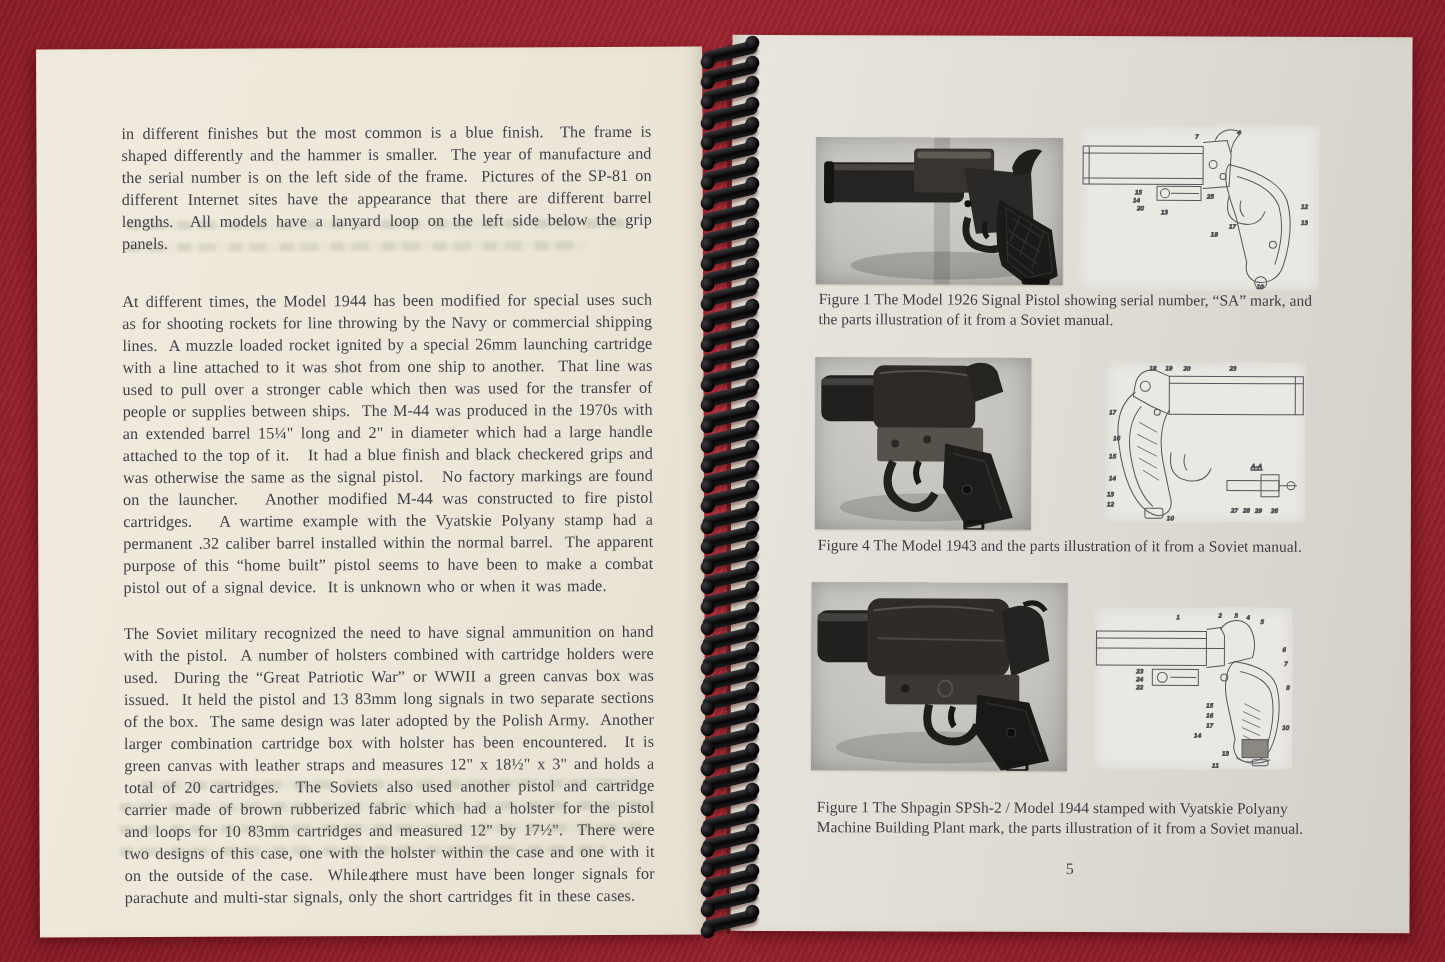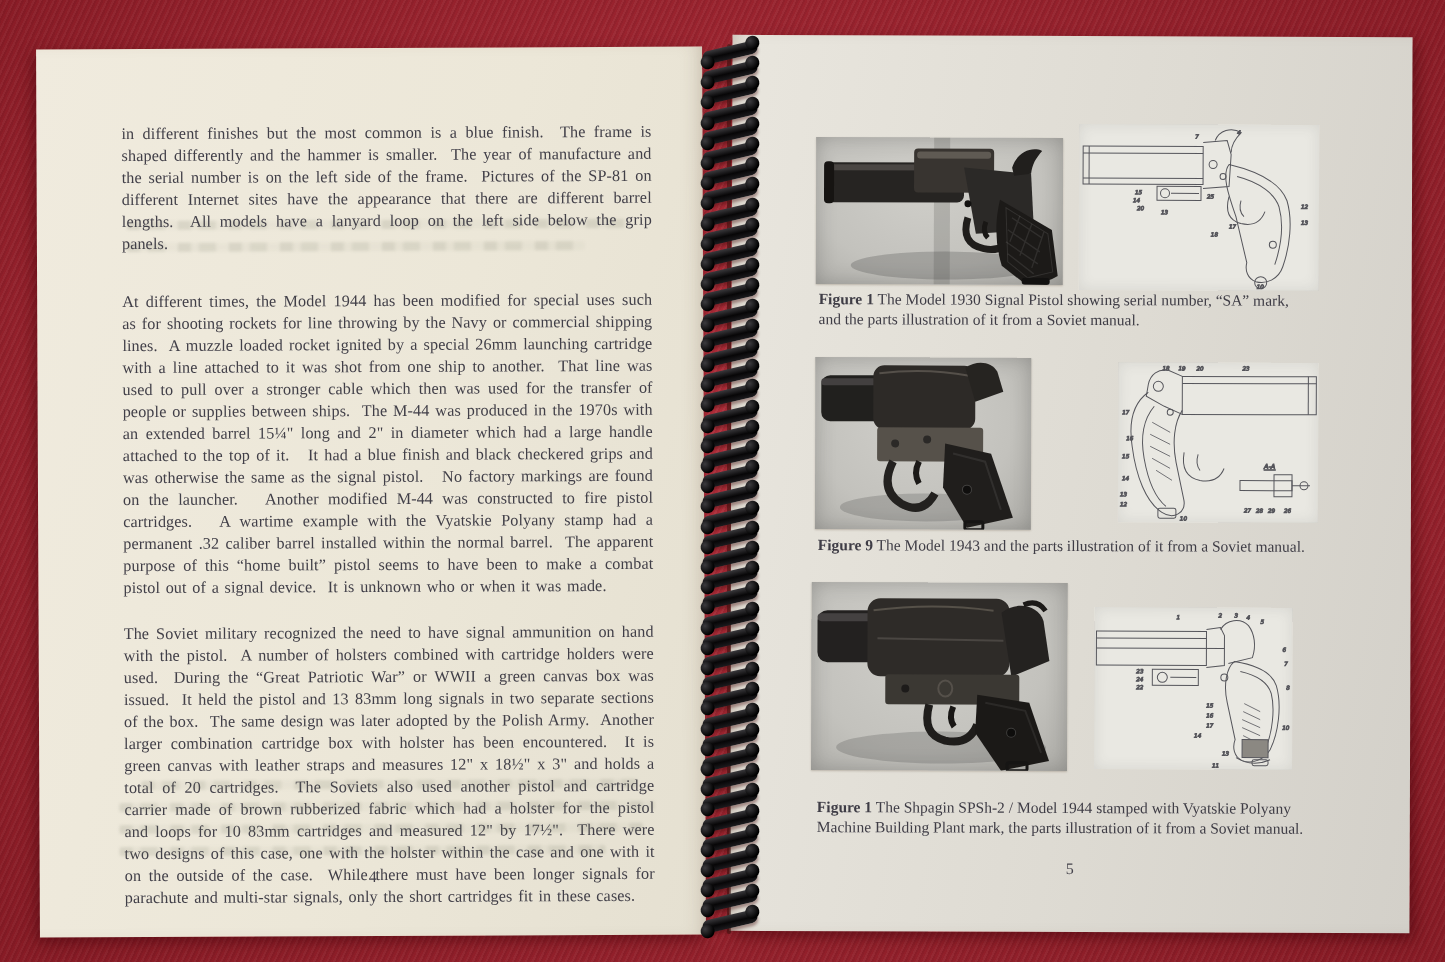--- a/index.html
+++ b/index.html
@@ -72,21 +72,21 @@
     box-shadow:inset 0 0 20px rgba(40,40,40,0.25), 0 1px 2px rgba(80,60,40,0.25);
   }
   .diagram{
     position:absolute;background:#e9e8e2;
     box-shadow:inset 0 0 14px rgba(70,70,70,0.12);
   }
   .caption{
     position:absolute;width:494px;font-size:15.5px;line-height:20px;
     color:#3f3d46;text-align:left;
   }
-  .caption b{font-weight:bold;}
+  .caption b{font-weight:normal;}
   svg{display:block;}
   .pn{font-family:"DejaVu Sans",sans-serif;font-size:5.6px;fill:#53535a;font-style:italic;}
   .inset-label{font-family:"DejaVu Sans",sans-serif;font-size:6.5px;fill:#4c4c52;font-style:italic;text-decoration:underline;}
 </style>
 </head>
 <body>
 
 <div style="position:absolute;inset:0;"></div>
 
 <div class="page page-left">
@@ -162,21 +162,21 @@
       <text class="pn" x="128" y="74">25</text>
       <text class="pn" x="150" y="104">17</text>
       <text class="pn" x="132" y="112">18</text>
       <text class="pn" x="222" y="84">12</text>
       <text class="pn" x="222" y="100">13</text>
       <text class="pn" x="178" y="164">10</text>
     </svg>
   </div>
 
   <div class="caption" style="left:87px;top:254px;">
-    <b>Figure 1</b><span> The Model 1930 Signal Pistol showing serial number, “SA” mark, and the parts illustration of it from a Soviet manual.</span>
+    <b>Figure 1</b><span> The Model 1926 Signal Pistol showing serial number, “SA” mark, and the parts illustration of it from a Soviet manual.</span>
   </div>
 
   <div class="photo" style="left:84px;top:322px;width:216px;height:172px;">
     <svg width="216" height="172" viewBox="0 0 216 172">
       <ellipse cx="110" cy="150" rx="85" ry="14" fill="rgba(60,60,58,0.22)"></ellipse>
       <rect x="6" y="18" width="62" height="46" rx="9" fill="#21201e"></rect>
       <rect x="6" y="21" width="62" height="7" rx="3" fill="#434040"></rect>
       <rect x="58" y="8" width="102" height="64" rx="11" fill="#2d2a27"></rect>
       <path d="M64,16 q46,-6 90,2" stroke="#55504a" stroke-width="2" fill="none"></path>
       <path d="M150,10 C162,2 176,4 182,14 L188,34 L160,44 Z" fill="#262421"></path>
@@ -186,21 +186,21 @@
       <path d="M78,104 q-14,28 8,42 q22,12 34,-10" stroke="#23211f" stroke-width="8" fill="none"></path>
       <path d="M104,104 q-6,12 0,22" stroke="#1b1917" stroke-width="6" fill="none"></path>
       <path d="M130,86 L176,96 L198,160 L152,170 L128,130 Z" fill="#201e1c"></path>
       <circle cx="152" cy="132" r="4.5" fill="#0f0e0d"></circle>
       <circle cx="152" cy="132" r="4.5" fill="none" stroke="rgba(255,255,255,0.18)" stroke-width="1"></circle>
       <path d="M138,96 L170,104 L186,152" stroke="rgba(255,255,255,0.08)" stroke-width="2" fill="none"></path>
       <rect x="150" y="164" width="18" height="8" rx="2" fill="none" stroke="#161514" stroke-width="3"></rect>
     </svg>
   </div>
 
-  <div class="diagram" style="left:387px;top:326px;width:200px;height:160px;">
+  <div class="diagram" style="left:374px;top:326px;width:200px;height:160px;">
     <svg width="200" height="160" viewBox="0 0 200 160" stroke="#55555b" stroke-width="1" fill="none">
       <rect x="64" y="14" width="134" height="38"></rect>
       <line x1="64" y1="21" x2="198" y2="21"></line>
       <line x1="190" y1="14" x2="190" y2="52"></line>
       <path d="M64,14 L50,8 C40,6 32,12 30,22 L28,34 L46,44 L64,52"></path>
       <circle cx="40" cy="24" r="5"></circle>
       <path d="M30,30 C16,40 10,58 14,84 C18,114 28,140 44,150 C56,158 68,150 66,138 L58,100 C54,80 56,60 64,48"></path>
       <path d="M36,44 C26,56 22,74 26,96 C30,118 38,136 48,144"></path>
       <path d="M34,60 l18,10 M32,72 l20,10 M32,84 l20,10 M34,96 l18,10 M38,108 l16,10" stroke-width="0.8"></path>
       <path d="M66,90 q-4,24 16,28 q18,3 24,-12"></path>
@@ -224,21 +224,21 @@
       <text class="pn" x="2" y="144">12</text>
       <text class="pn" x="62" y="158">10</text>
       <text class="pn" x="126" y="150">27</text>
       <text class="pn" x="138" y="150">28</text>
       <text class="pn" x="150" y="150">29</text>
       <text class="pn" x="166" y="150">26</text>
     </svg>
   </div>
 
   <div class="caption" style="left:87px;top:500px;">
-    <b>Figure 9</b><span> The Model 1943 and the parts illustration of it from a Soviet manual.</span>
+    <b>Figure 4</b><span> The Model 1943 and the parts illustration of it from a Soviet manual.</span>
   </div>
 
   <div class="photo" style="left:81px;top:547px;width:256px;height:188px;">
     <svg width="256" height="188" viewBox="0 0 256 188">
       <ellipse cx="130" cy="165" rx="105" ry="16" fill="rgba(60,60,58,0.22)"></ellipse>
       <rect x="6" y="28" width="60" height="52" rx="10" fill="#232120"></rect>
       <rect x="6" y="31" width="60" height="8" rx="4" fill="#444141"></rect>
       <rect x="56" y="16" width="142" height="78" rx="13" fill="#2e2b28"></rect>
       <path d="M62,28 q60,-8 120,0" stroke="#565149" stroke-width="2" fill="none"></path>
       <line x1="66" y1="56" x2="192" y2="58" stroke="#4a4642" stroke-width="2"></line>

